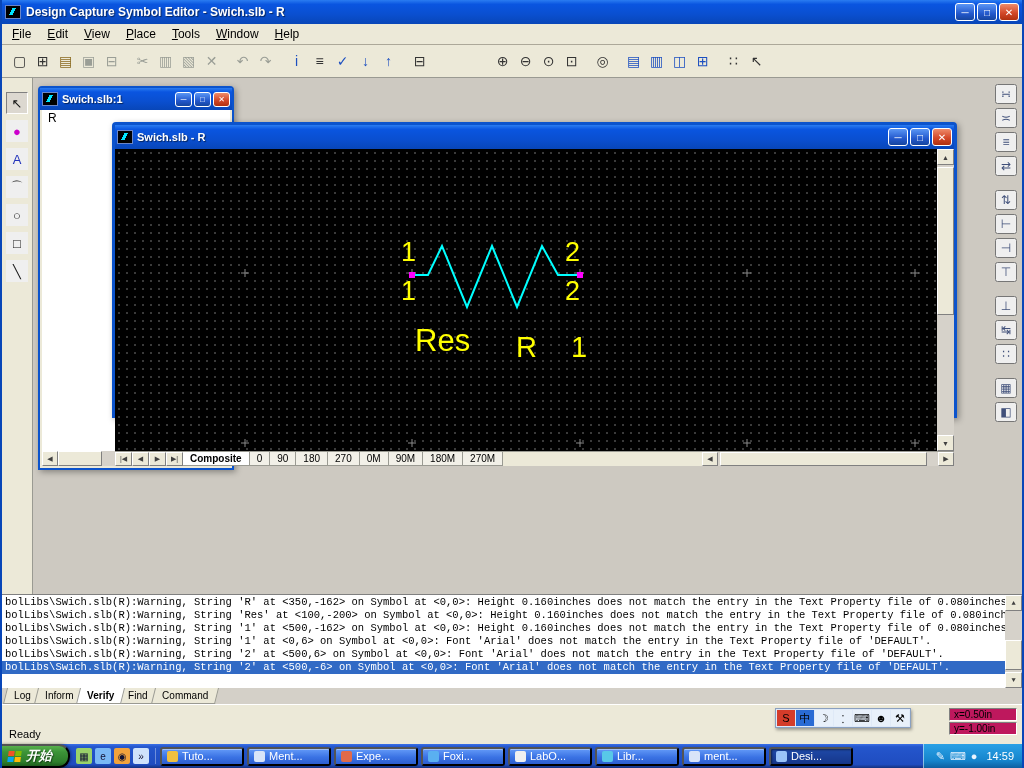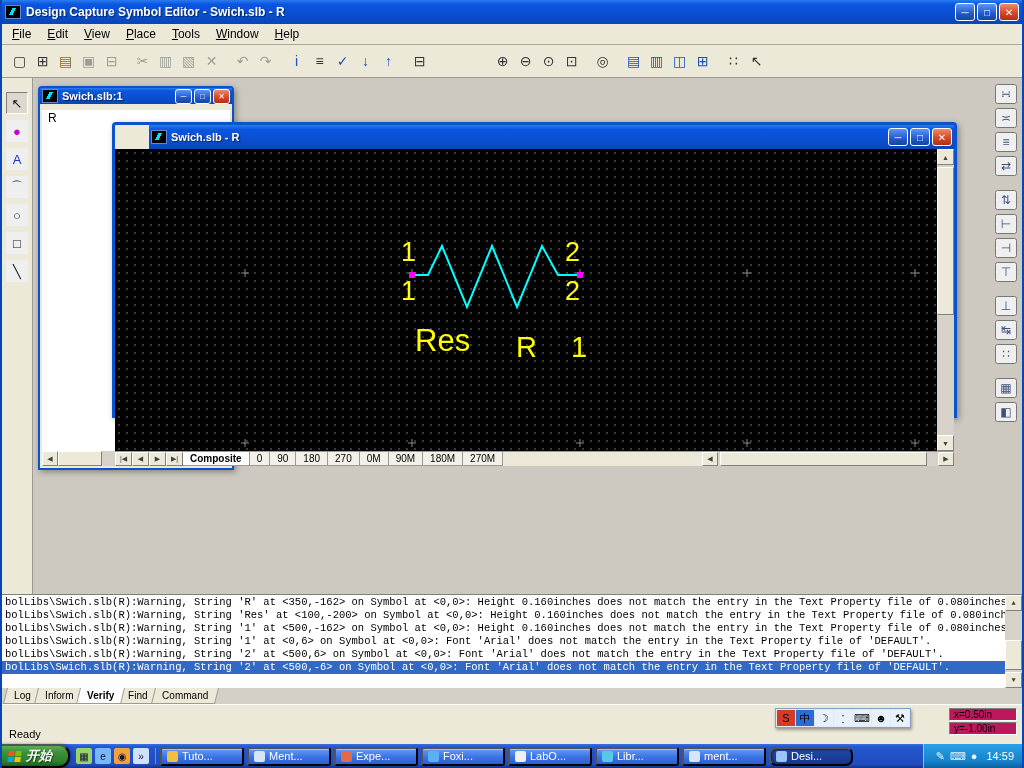--- a/index.html
+++ b/index.html
@@ -43,33 +43,33 @@
     border-right:1px solid #9a9a92; display:flex; flex-direction:column; align-items:center; padding-top:14px; gap:6px; }
   .pal-btn { width:22px; height:22px; display:flex; align-items:center; justify-content:center; font-size:13px; border:1px solid transparent; }
   .pal-btn.active { border-color:#808080 #fff #fff #808080; background:#dcd8d0; }
   .right-pal { position:absolute; right:1px; top:6px; width:30px; display:flex; flex-direction:column; align-items:center; gap:4px; }
   .rpal-btn { width:22px; height:20px; display:flex; align-items:center; justify-content:center; font-size:12px; color:#40507a; }
   .rpal-btn.gap { margin-top:10px; }
 
   
   .win { position:absolute; border:3px solid #0b53cc; border-radius:4px 4px 0 0;
     box-shadow:2px 2px 6px rgba(0,0,0,.35); background:#ece9d8; }
-  .win .wtitle { height:16px; display:flex; align-items:center; gap:4px; padding:0 2px;
+  .win .wtitle { height:22px; display:flex; align-items:center; gap:4px; padding:0 2px;
     background:linear-gradient(180deg,#2a7cf1 0%,#0a55e0 18%,#0a4fd0 60%,#0846b8 100%);
     color:#fff; font-weight:bold; font-size:11px; }
   .win .wtitle .title-text { font-size:11px; }
   #win-library { left:36px; top:8px; width:196px; height:384px; z-index:1; border-width:2px; }
   #win-library .lib-body { position:absolute; left:2px; right:2px; top:22px; bottom:17px; background:#fff; overflow:hidden; }
   .lib-item { font-size:12px; padding:1px 6px; color:#000; }
   .hscroll { position:absolute; left:2px; right:2px; bottom:2px; height:15px; background:#d6d2ca; display:flex; }
   .sbtn { width:16px; height:100%; background:#ece9d8; border:1px solid; border-color:#fff #808080 #808080 #fff;
     font-size:7px; color:#404040; display:flex; align-items:center; justify-content:center; flex:0 0 auto; }
   .sthumb { background:#ece9d8; border:1px solid; border-color:#fff #808080 #808080 #fff; }
 
-  #win-editor { left:110px; top:44px; width:845px; height:296px; z-index:2;padding-left:34px; }
+  #win-editor { left:110px; top:44px; width:845px; height:296px; z-index:2; }
   #win-editor .wtitle { height:24px; }
   .ed-client { position:absolute; left:0; top:24px; right:0; bottom:0; display:flex; flex-direction:column; }
   .ed-main { display:flex; height:302px; }
   .canvas { position:relative; width:822px; height:302px; background:#000; overflow:hidden;
     background-image:radial-gradient(circle,#3a3a3a 0.9px,transparent 1.3px); background-size:8px 8px; }
   .canvas svg { position:absolute; left:0; top:0; }
   .sym-label { position:absolute; color:#ffff00; line-height:1; }
   #pin1num  { left:286px; top:90px;  font-size:27px; }
   #pin1name { left:286px; top:129px; font-size:27px; }
   #pin2num  { left:450px; top:90px;  font-size:27px; }
@@ -129,21 +129,21 @@
   .flag { display:grid; grid-template-columns:6px 6px; grid-template-rows:5px 5px; gap:1px; transform:skewX(-8deg); }
   .flag i { display:block; } .f1{background:#f35325;} .f2{background:#81bc06;} .f3{background:#05a6f0;} .f4{background:#ffba08;}
   .start-label { color:#fff; font-weight:bold; font-style:italic; font-size:13px; text-shadow:1px 1px 1px rgba(0,0,0,.5); }
   .quicklaunch { display:flex; align-items:center; gap:3px; padding:0 6px; border-right:1px solid rgba(255,255,255,.35); }
   .ql-icon { width:16px; height:16px; border-radius:2px; display:flex; align-items:center; justify-content:center;
     font-size:10px; color:#113; }
   .tasks { display:flex; gap:3px; padding:0 4px; flex:1 1 auto; overflow:hidden; }
   .taskbtn { flex:0 0 84px; height:19px; display:flex; align-items:center; gap:4px; padding:0 5px;
     border-radius:3px; background:linear-gradient(180deg,#639af8,#3a72e4 55%,#2c5ed0);
     box-shadow:inset 0 1px 0 rgba(255,255,255,.4); color:#fff; font-size:11px; }
-  .taskbtn.active { background:linear-gradient(180deg,#1e49a8,#16368a); box-shadow:inset 1px 1px 2px rgba(0,0,0,.5);border-radius:7px; }
+  .taskbtn.active { background:linear-gradient(180deg,#1e49a8,#16368a); box-shadow:inset 1px 1px 2px rgba(0,0,0,.5); }
   .taskbtn .ticon { width:11px; height:11px; border-radius:2px; flex:0 0 auto; }
   .taskbtn .tlabel { white-space:nowrap; overflow:hidden; }
   .tray { display:flex; align-items:center; gap:5px; height:24px; padding:0 10px 0 12px;
     background:linear-gradient(180deg,#2aa1e6 0%,#1584cc 70%,#0e5fa0 100%);
     border-left:1px solid rgba(255,255,255,.5); }
   .tray-icon { color:#eaf4ff; font-size:11px; }
   .clock { color:#fff; font-size:11px; padding-left:4px; }
 </style>
 </head>
 <body>

